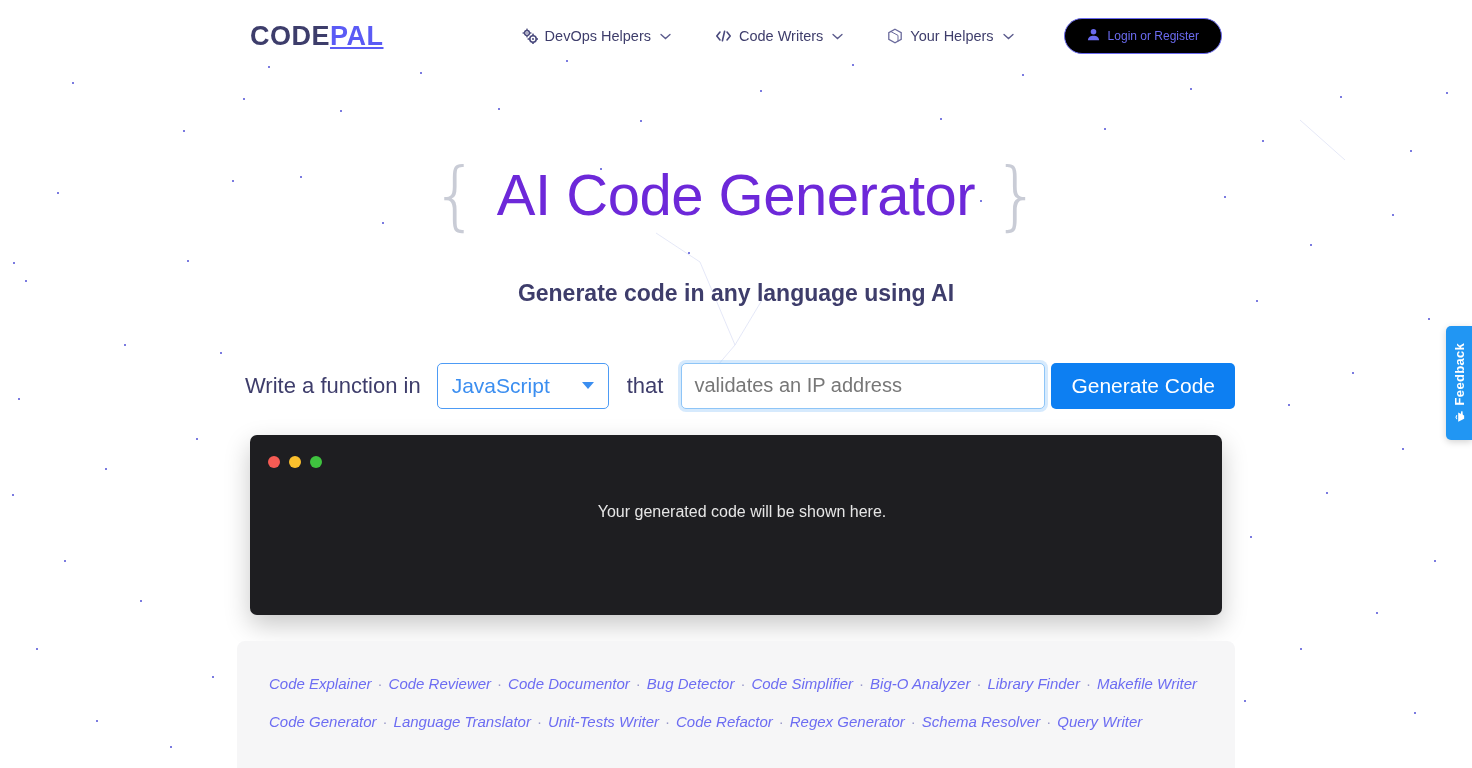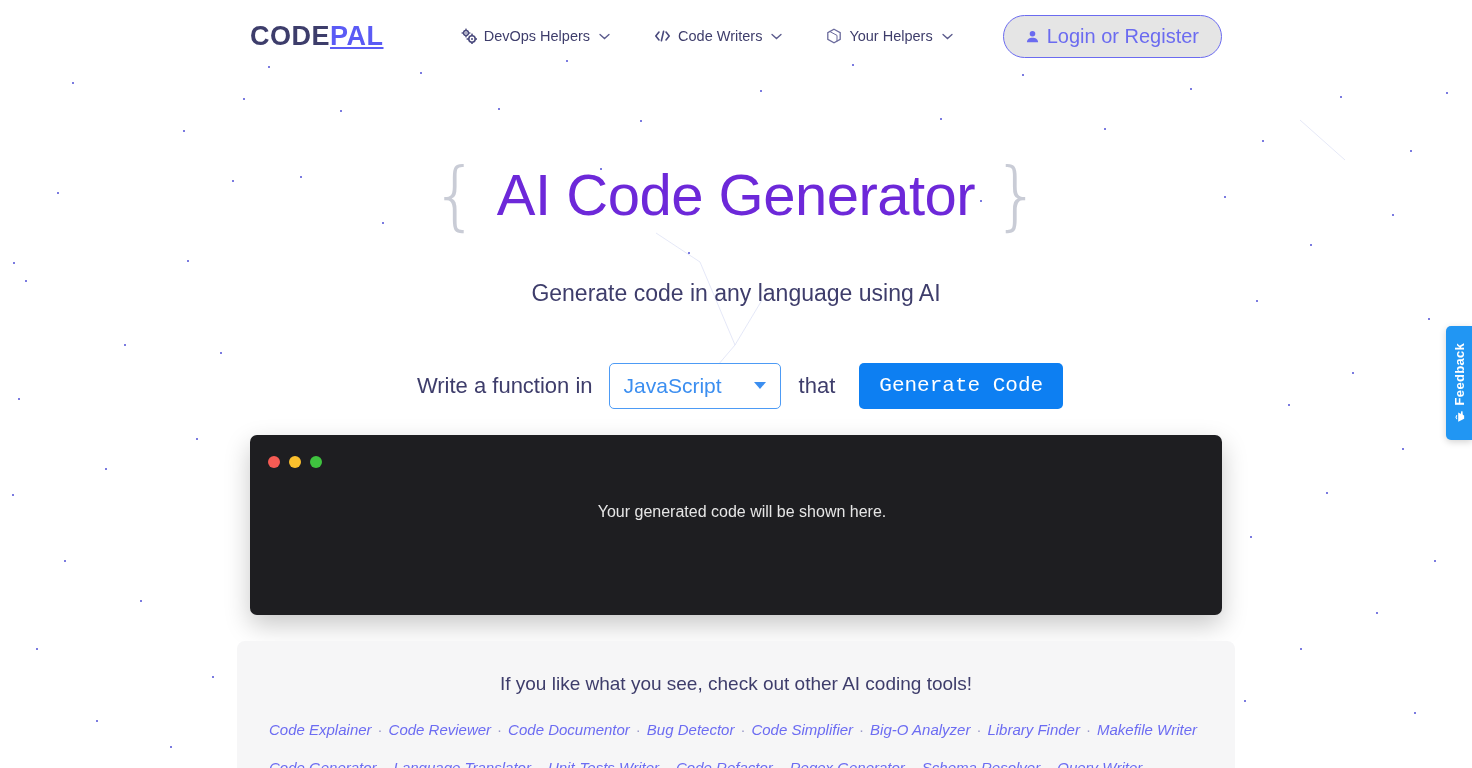--- a/index.html
+++ b/index.html
@@ -58,22 +58,22 @@
   .nav-item svg { display: block; }
   .chev { margin-left: 2px; }
   .login-btn {
     display: flex;
     align-items: center;
     gap: 8px;
     border: 1.4px solid #6b6bf0;
     border-radius: 22px;
     padding: 9px 22px;
     color: #6b6bf0;
-    font-size: 20px;
-    background: #e5e5e5;
+    font-size: 12px;
+    background: #000000;
     cursor: pointer;
     white-space: nowrap;
     margin-left: 6px;
   }
   
   .hero {
     position: relative;
     z-index: 4;
     text-align: center;
     margin-top: 52px;
@@ -96,21 +96,21 @@
     color: #6d28d9;
     font-weight: 400;
     letter-spacing: -0.5px;
     line-height: 1.1;
     white-space: nowrap;
   }
   .subtitle {
     margin-top: 14px;
     font-size: 23px;
     color: #3e3d6b;
-    font-weight: 400;
+    font-weight: 700;
   }
   
   .prompt-row {
     position: relative;
     z-index: 4;
     margin-top: 56px;
     display: flex;
     align-items: center;
     justify-content: center;
     gap: 0;
@@ -168,21 +168,21 @@
     margin-left: 6px;
     height: 46px;
     background: #0d7ff2;
     color: #fff;
     border: none;
     border-radius: 5px;
     font-size: 21px;
     padding: 0 20px;
     cursor: pointer;
     white-space: nowrap;
-    font-family: Liberation Mono, monospace;
+    font-family: Liberation Sans, sans-serif;
   }
   
   .code-panel {
     position: relative;
     z-index: 4;
     width: 972px;
     height: 180px;
     margin: 26px auto 0;
     background: #1e1e21;
     border-radius: 7px;
@@ -431,35 +431,35 @@
   <div class="prompt-row">
     <span class="prompt-label">Write a function in</span>
 
     <div class="lang-select">
       <span class="val">JavaScript</span>
       <span class="tri"></span>
     </div>
 
     <span class="that-label">that</span>
 
+    <input class="desc-input" type="text" placeholder="validates an IP address" value="" style="">
 
     <button class="generate-btn">Generate Code</button>
   </div>
 
   <div class="code-panel">
     <div class="dots">
       <span class="dot red"></span>
       <span class="dot yellow"></span>
       <span class="dot green"></span>
     </div>
     <div class="code-placeholder">Your generated code will be shown here.</div>
   </div>
 
   <div class="tools-card">
-    <div class="tools-heading">If you like what you see, check out other AI coding tools!</div>
     <div class="tool-row"><a class="tool-link">Code Explainer</a><span class="sep">·</span><a class="tool-link">Code Reviewer</a><span class="sep">·</span><a class="tool-link">Code Documentor</a><span class="sep">·</span><a class="tool-link">Bug Detector</a><span class="sep">·</span><a class="tool-link">Code Simplifier</a><span class="sep">·</span><a class="tool-link">Big-O Analyzer</a><span class="sep">·</span><a class="tool-link">Library Finder</a><span class="sep">·</span><a class="tool-link">Makefile Writer</a></div>
     <div class="tool-row"><a class="tool-link">Code Generator</a><span class="sep">·</span><a class="tool-link">Language Translator</a><span class="sep">·</span><a class="tool-link">Unit-Tests Writer</a><span class="sep">·</span><a class="tool-link">Code Refactor</a><span class="sep">·</span><a class="tool-link">Regex Generator</a><span class="sep">·</span><a class="tool-link">Schema Resolver</a><span class="sep">·</span><a class="tool-link">Query Writer</a></div>
 
   </div>
 
   <div class="feedback-tab">
     <span class="fb-text">Feedback</span>
     <span>
       <svg width="13" height="13" viewBox="0 0 14 14" fill="#ffffff">
         <path d="M2 4.6 L8.4 1.4 L8.4 11.2 L2 8 Z"></path>

